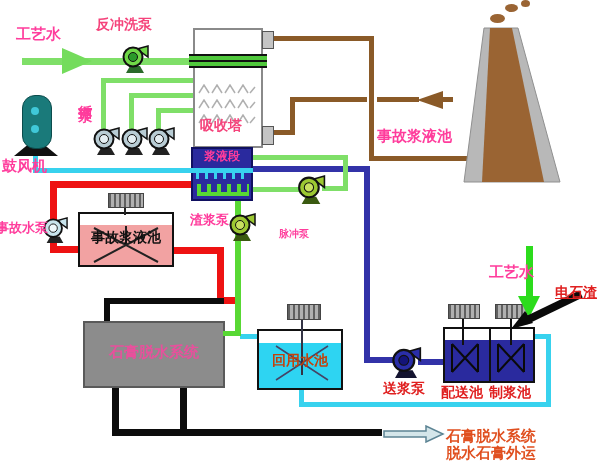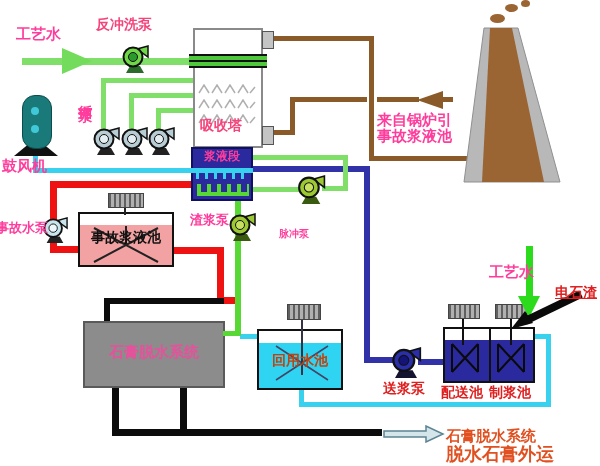--- a/index.html
+++ b/index.html
@@ -230,23 +230,22 @@
     <polygon points="1,6 43,6 43,1 60,9 43,17 43,12 1,12" fill="#d4e6ea" stroke="#5c8494" stroke-width="1.5"></polygon>
   </svg>
 
   <div class="lbl pink" style="left:16px;top:26px;font-size:15px">工艺水</div>
   <div class="lbl redpink" style="left:96px;top:17px;font-size:14px">反冲洗泵</div>
   <div class="lbl pink vertical" style="left:78px;top:94px;font-size:14px">循环泵</div>
   <div class="lbl pink" style="left:2px;top:158px;font-size:15px">鼓风机</div>
   <div class="lbl pink" style="left:-4px;top:221px;font-size:13px">事故水泵</div>
   <div class="lbl pink" style="left:190px;top:213px;font-size:13px">渣浆泵</div>
   <div class="lbl pink" style="left:279px;top:229px;font-size:10px">脉冲泵</div>
-  <div class="lbl pink" style="left:377px;top:112px;font-size:15px">来自锅炉引</div>
   <div class="lbl pink" style="left:377px;top:128px;font-size:15px">事故浆液池</div>
   <div class="lbl pink" style="left:489px;top:264px;font-size:15px">工艺水</div>
   <div class="lbl red" style="left:555px;top:285px;font-size:14px;text-decoration:underline">电石渣</div>
   <div class="lbl red" style="left:383px;top:381px;font-size:14px">送浆泵</div>
   <div class="lbl red" style="left:441px;top:385px;font-size:14px">配送池</div>
   <div class="lbl red" style="left:489px;top:385px;font-size:14px">制浆池</div>
   <div class="lbl orange" style="left:446px;top:428px;font-size:15px">石膏脱水系统</div>
-  <div class="lbl orange" style="left:446px;top:445px;font-size:18px">脱水石膏外运</div>
+  <div class="lbl orange" style="left:446px;top:445px;font-size:15px">脱水石膏外运</div>
 
 </div>
 
 </body></html>

